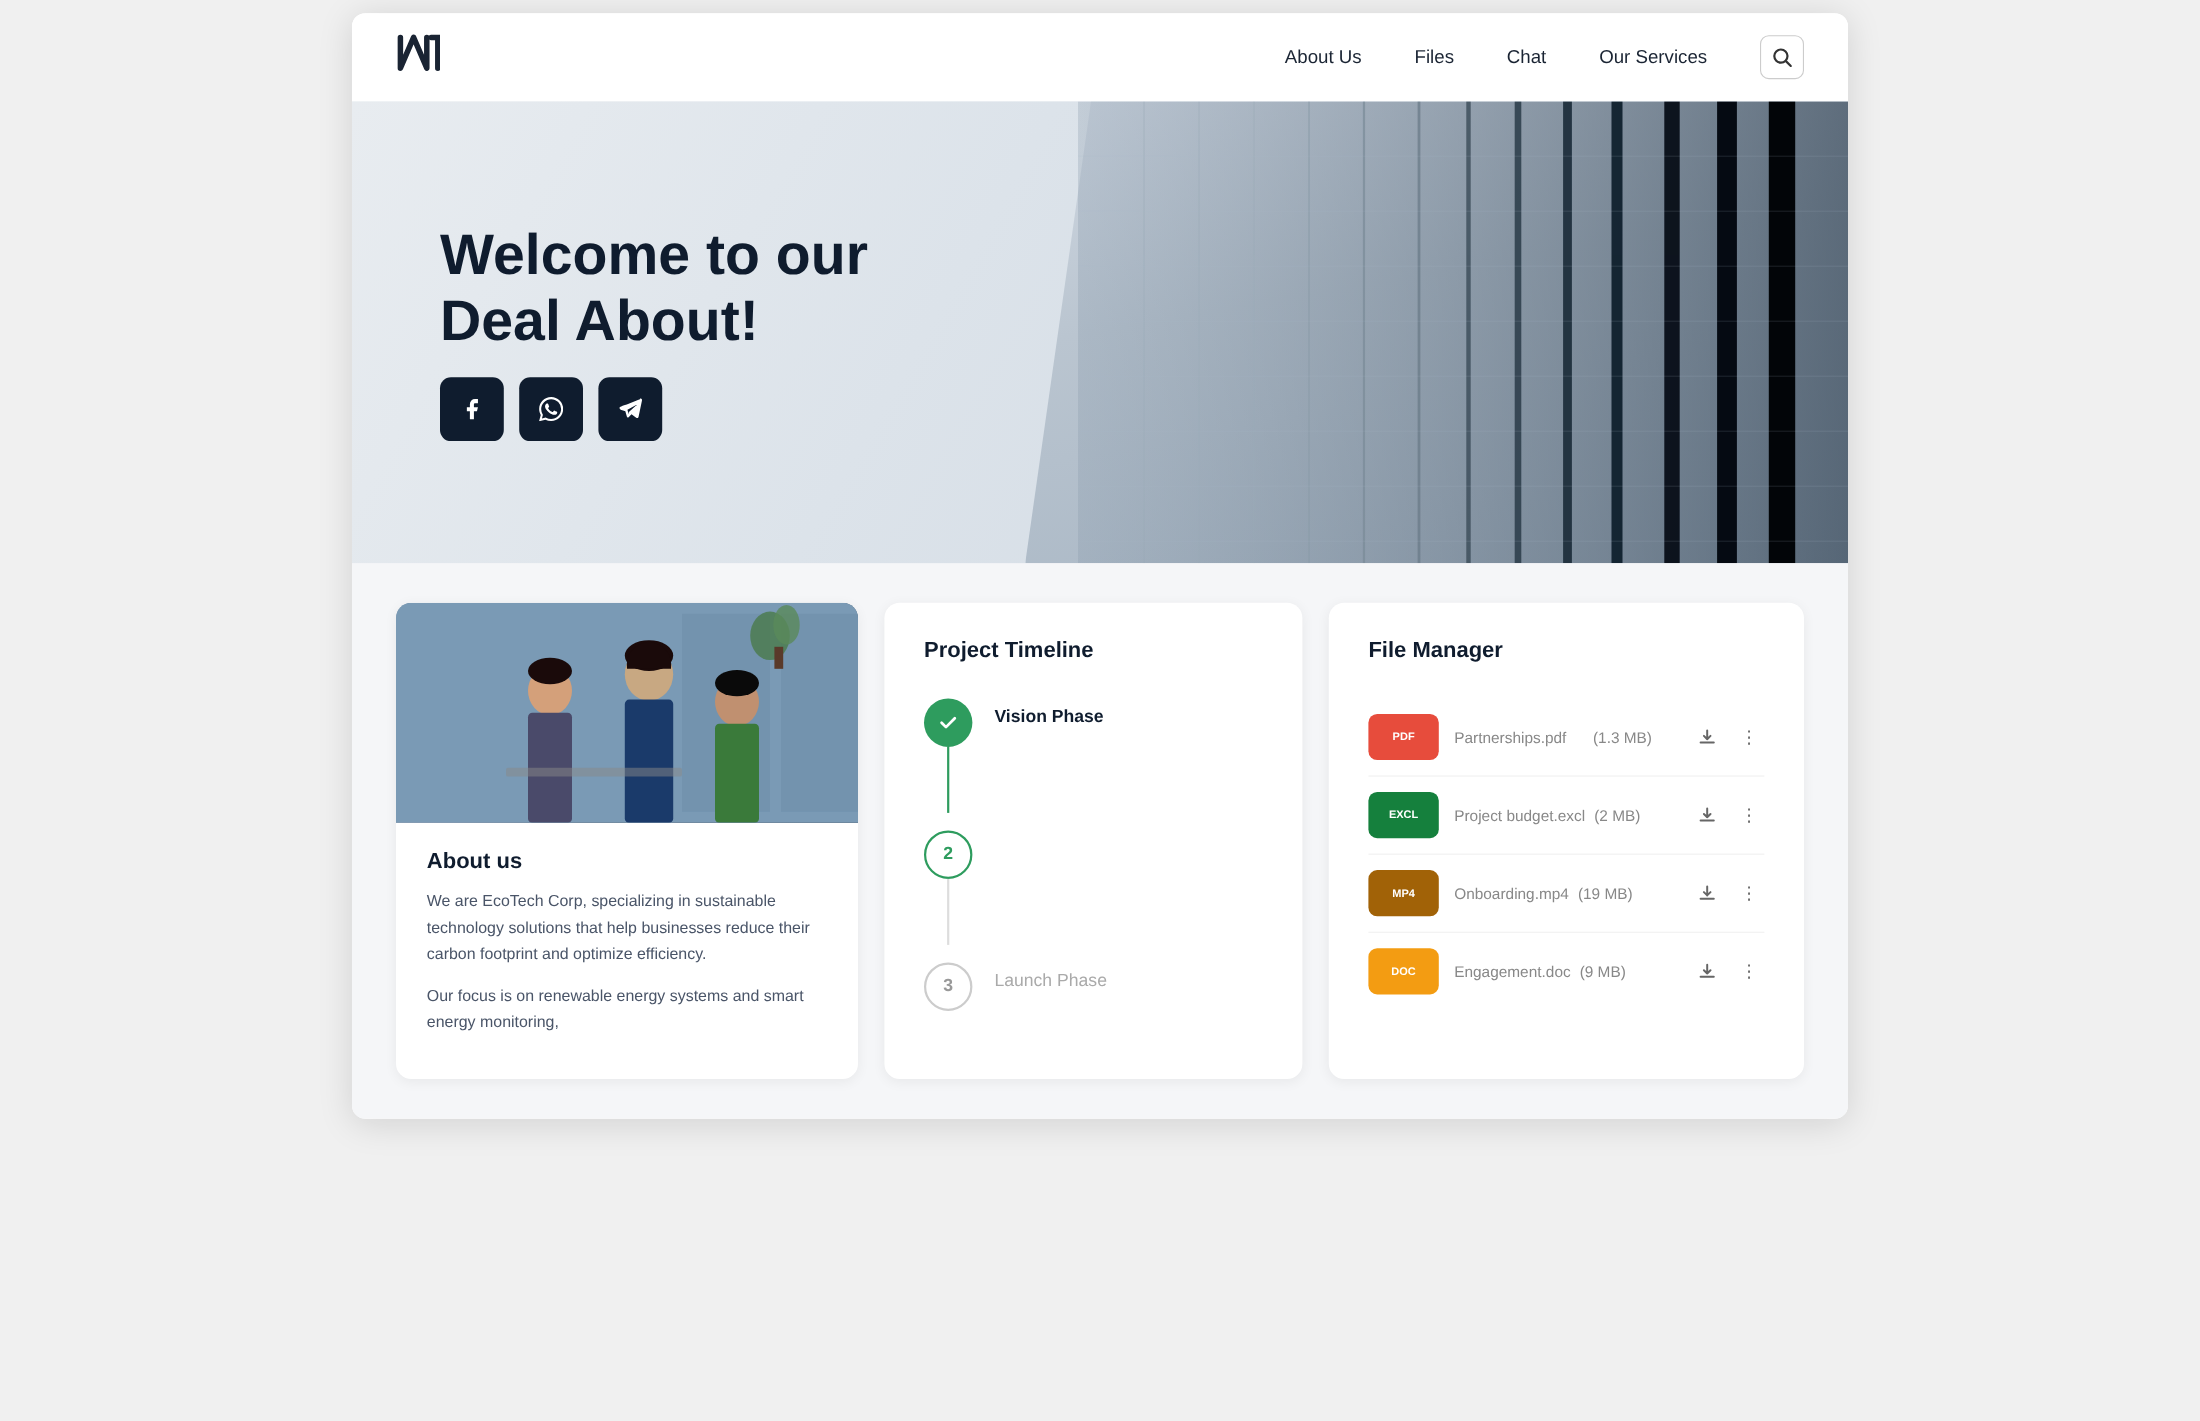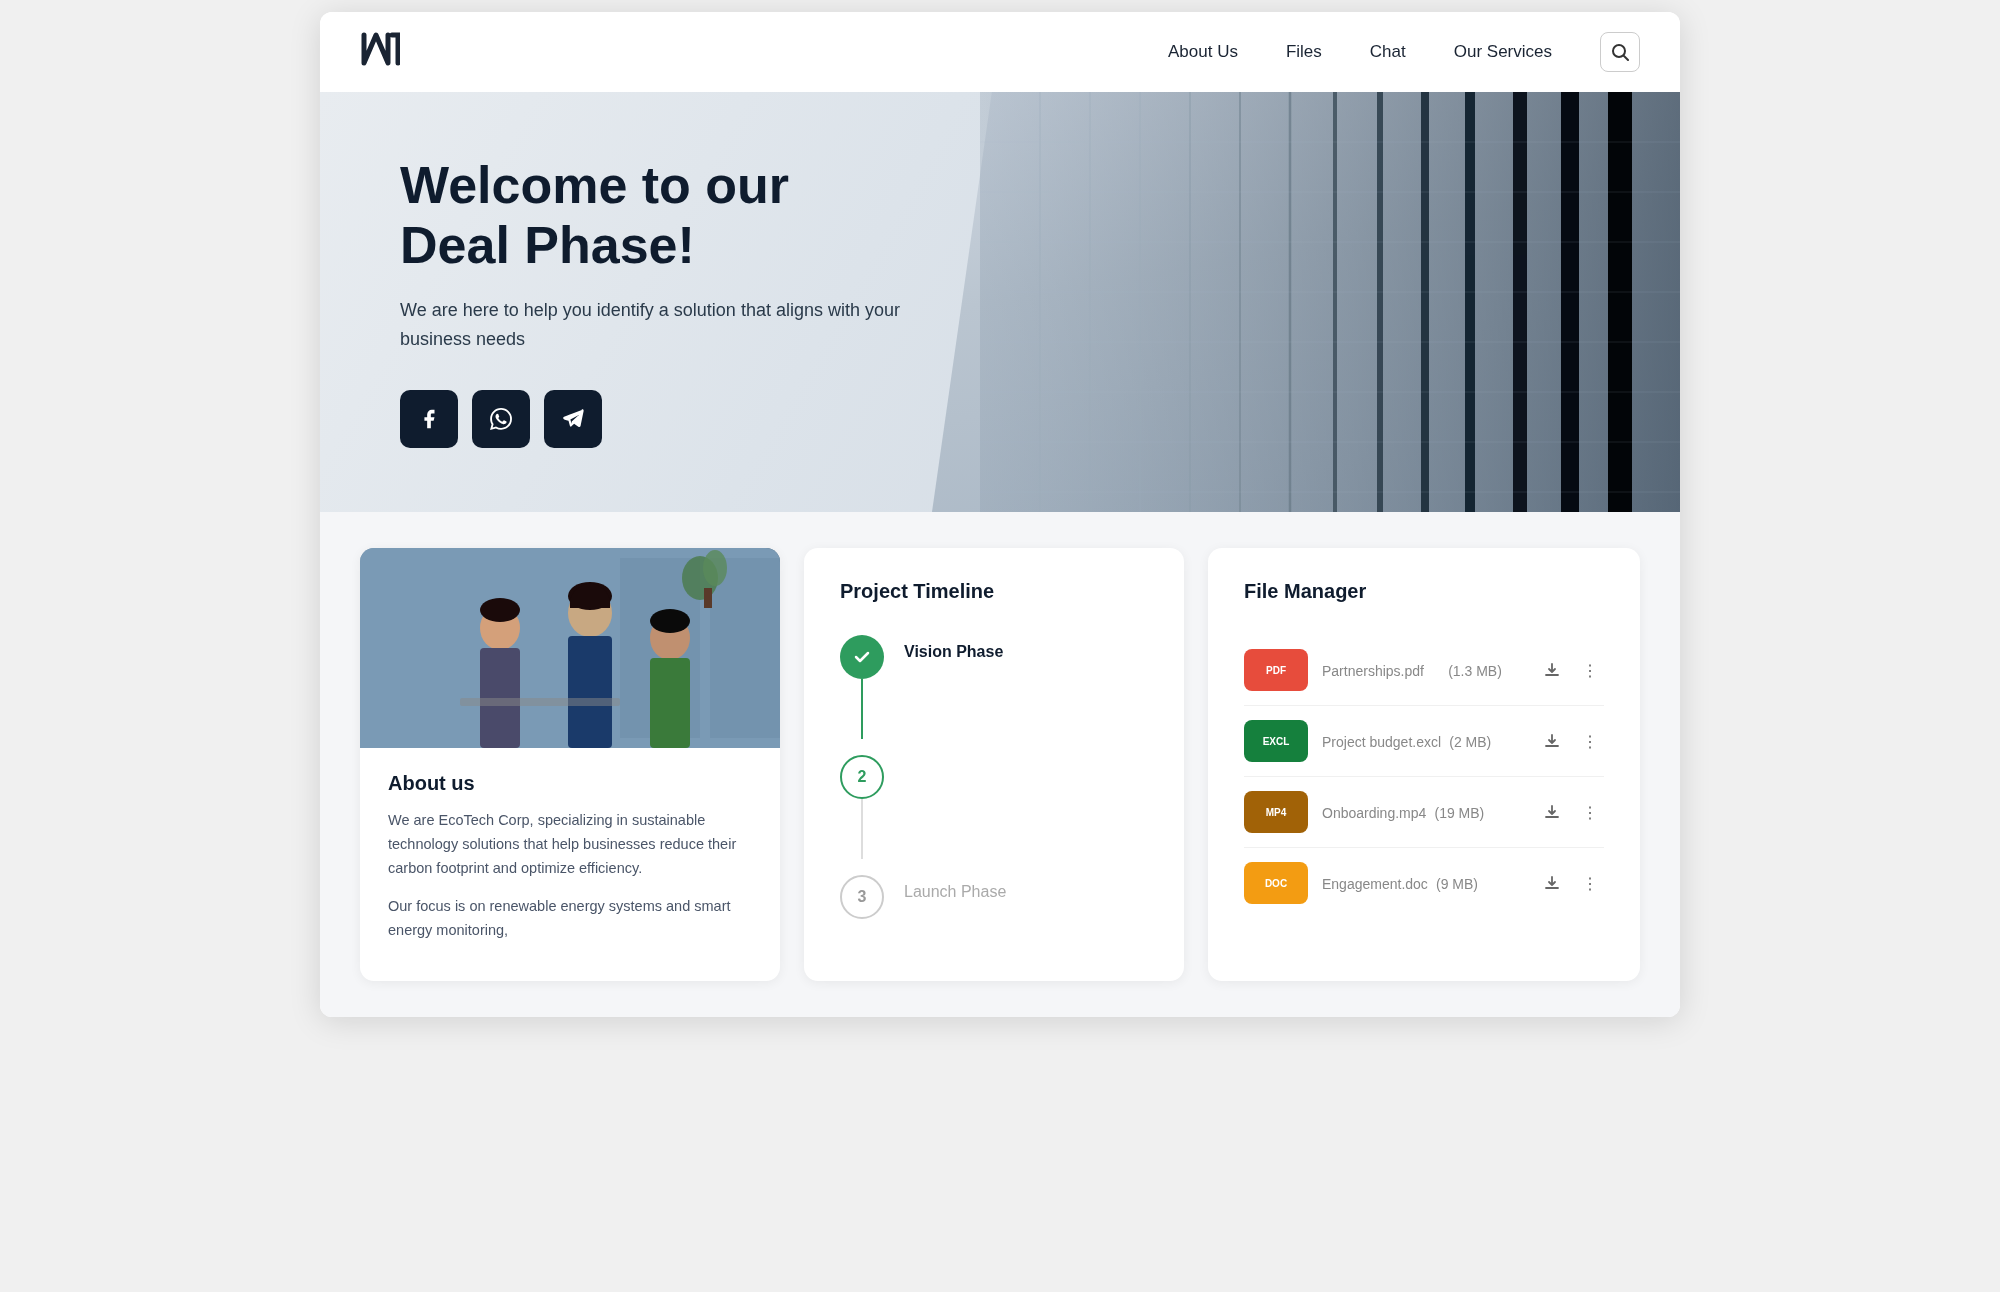--- a/index.html
+++ b/index.html
@@ -377,22 +377,21 @@
       <line x1="0" y1="100" x2="700" y2="100" stroke="#aabbcc" stroke-width="0.5" opacity="0.3"></line>
       <line x1="0" y1="150" x2="700" y2="150" stroke="#aabbcc" stroke-width="0.5" opacity="0.3"></line>
       <line x1="0" y1="200" x2="700" y2="200" stroke="#aabbcc" stroke-width="0.5" opacity="0.3"></line>
       <line x1="0" y1="250" x2="700" y2="250" stroke="#aabbcc" stroke-width="0.5" opacity="0.3"></line>
       <line x1="0" y1="300" x2="700" y2="300" stroke="#aabbcc" stroke-width="0.5" opacity="0.3"></line>
       <line x1="0" y1="350" x2="700" y2="350" stroke="#aabbcc" stroke-width="0.5" opacity="0.3"></line>
       <line x1="0" y1="400" x2="700" y2="400" stroke="#aabbcc" stroke-width="0.5" opacity="0.3"></line>
     </svg>
 
     <div class="hero-content">
-      <h1 class="hero-title">Welcome to our Deal Phase!</h1>
-      <p class="hero-subtitle">We are here to help you identify a solution that aligns with your business needs</p>
+      <h1 class="hero-title">Welcome to our Deal About!</h1>
       <div class="hero-actions">
         <div class="hero-btn">
           <svg width="22" height="22" viewBox="0 0 24 24" fill="white">
             <path d="M18 2h-3a5 5 0 00-5 5v3H7v4h3v8h4v-8h3l1-4h-4V7a1 1 0 011-1h3z"></path>
           </svg>
         </div>
         <div class="hero-btn">
           <svg width="22" height="22" viewBox="0 0 24 24" fill="white">
             <path d="M17.472 14.382c-.297-.149-1.758-.867-2.03-.967-.273-.099-.471-.148-.67.15-.197.297-.767.966-.94 1.164-.173.199-.347.223-.644.075-.297-.15-1.255-.463-2.39-1.475-.883-.788-1.48-1.761-1.653-2.059-.173-.297-.018-.458.13-.606.134-.133.298-.347.446-.52.149-.174.198-.298.298-.497.099-.198.05-.371-.025-.52-.075-.149-.669-1.612-.916-2.207-.242-.579-.487-.5-.669-.51-.173-.008-.371-.01-.57-.01-.198 0-.52.074-.792.372-.272.297-1.04 1.016-1.04 2.479 0 1.462 1.065 2.875 1.213 3.074.149.198 2.096 3.2 5.077 4.487.709.306 1.262.489 1.694.625.712.227 1.36.195 1.871.118.571-.085 1.758-.719 2.006-1.413.248-.694.248-1.289.173-1.413-.074-.124-.272-.198-.57-.347m-5.421 7.403h-.004a9.87 9.87 0 01-5.031-1.378l-.361-.214-3.741.982.998-3.648-.235-.374a9.86 9.86 0 01-1.51-5.26c.001-5.45 4.436-9.884 9.888-9.884 2.64 0 5.122 1.03 6.988 2.898a9.825 9.825 0 012.893 6.994c-.003 5.45-4.437 9.884-9.885 9.884m8.413-18.297A11.815 11.815 0 0012.05 0C5.495 0 .16 5.335.157 11.892c0 2.096.547 4.142 1.588 5.945L.057 24l6.305-1.654a11.882 11.882 0 005.683 1.448h.005c6.554 0 11.89-5.335 11.893-11.893a11.821 11.821 0 00-3.48-8.413z"></path>
           </svg>

